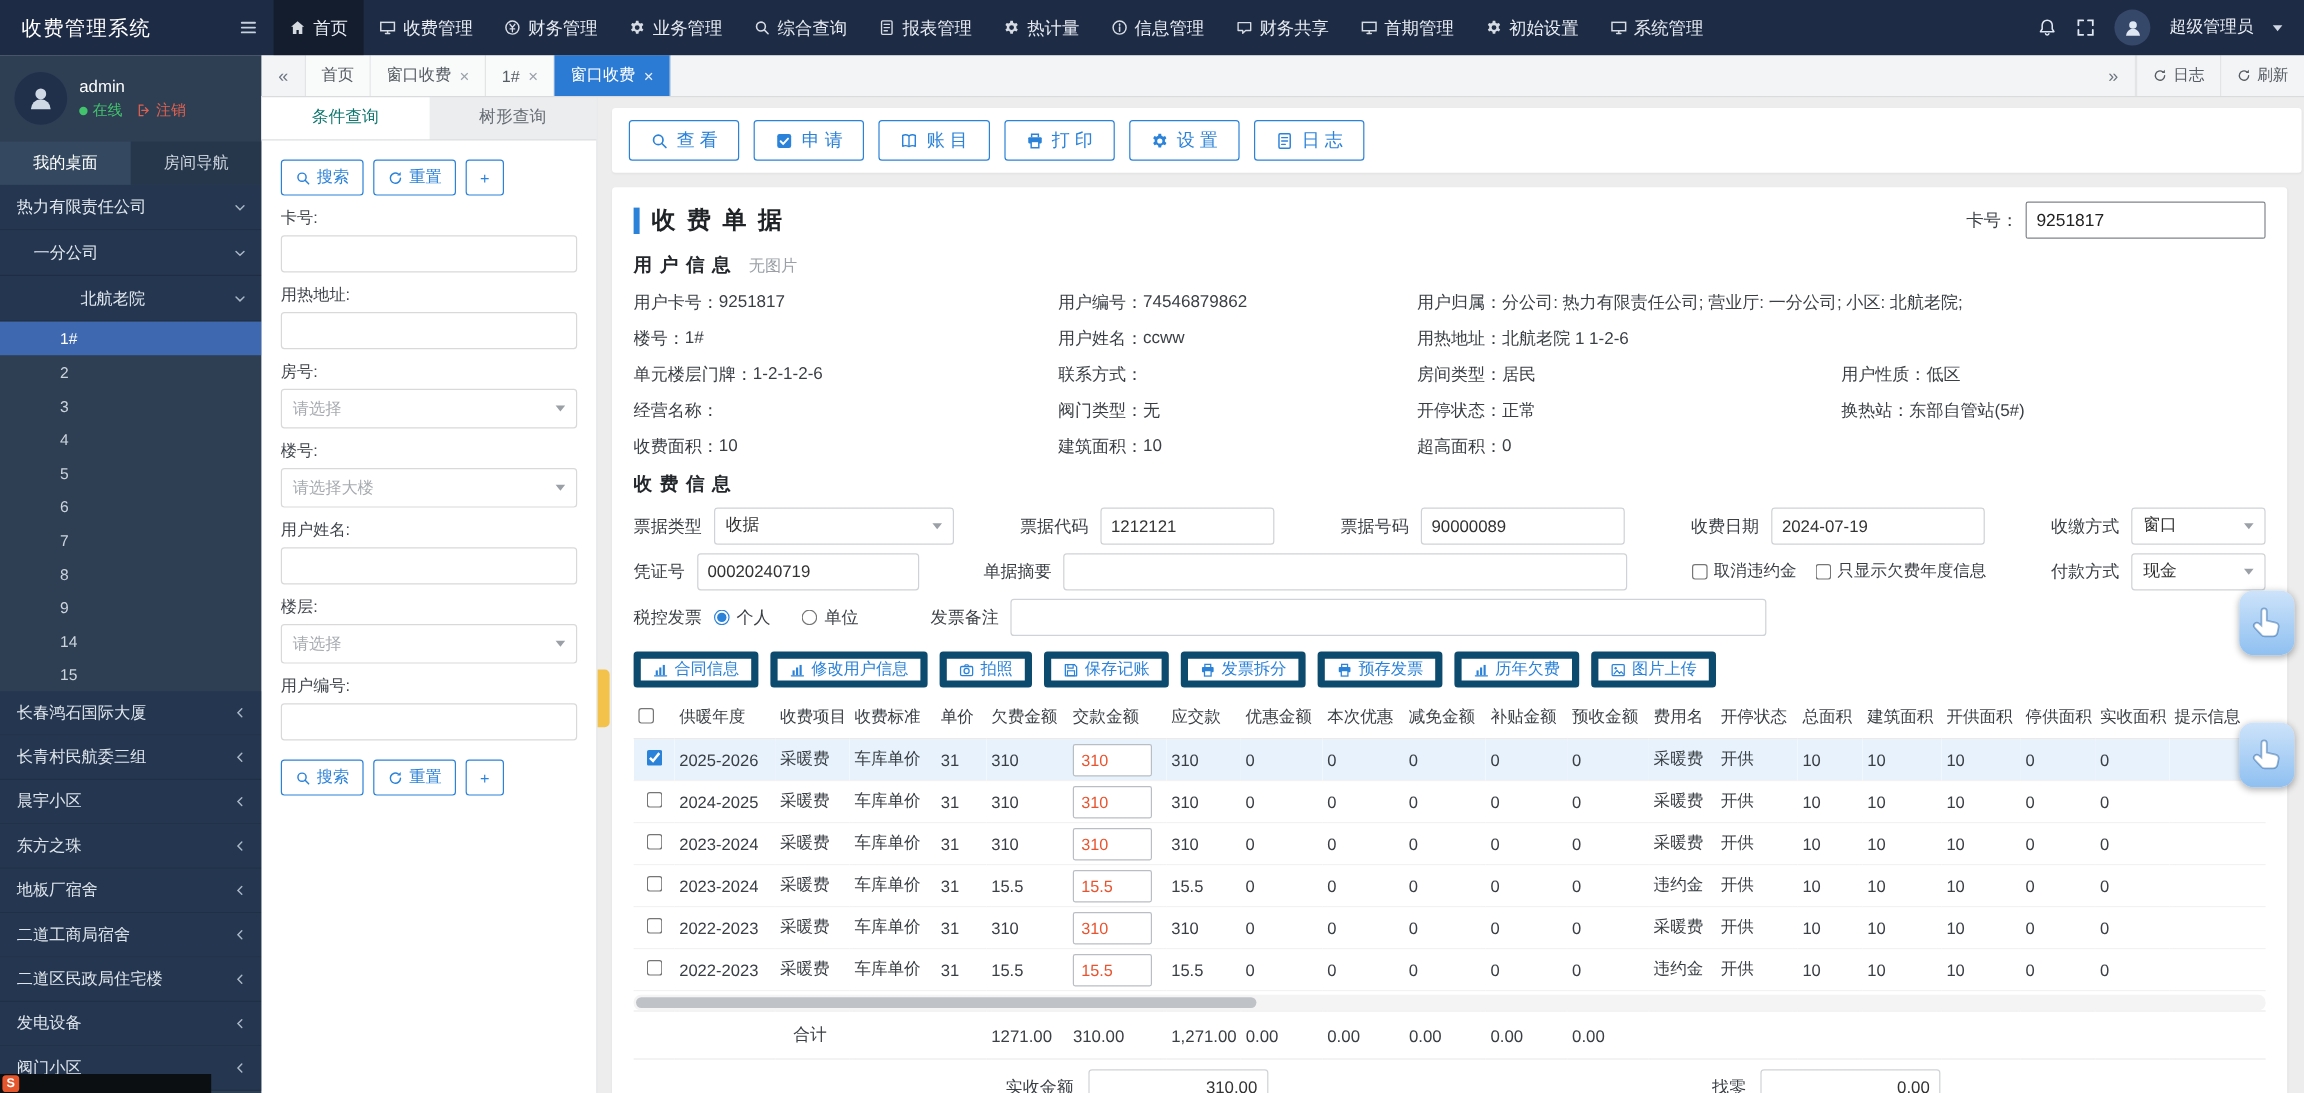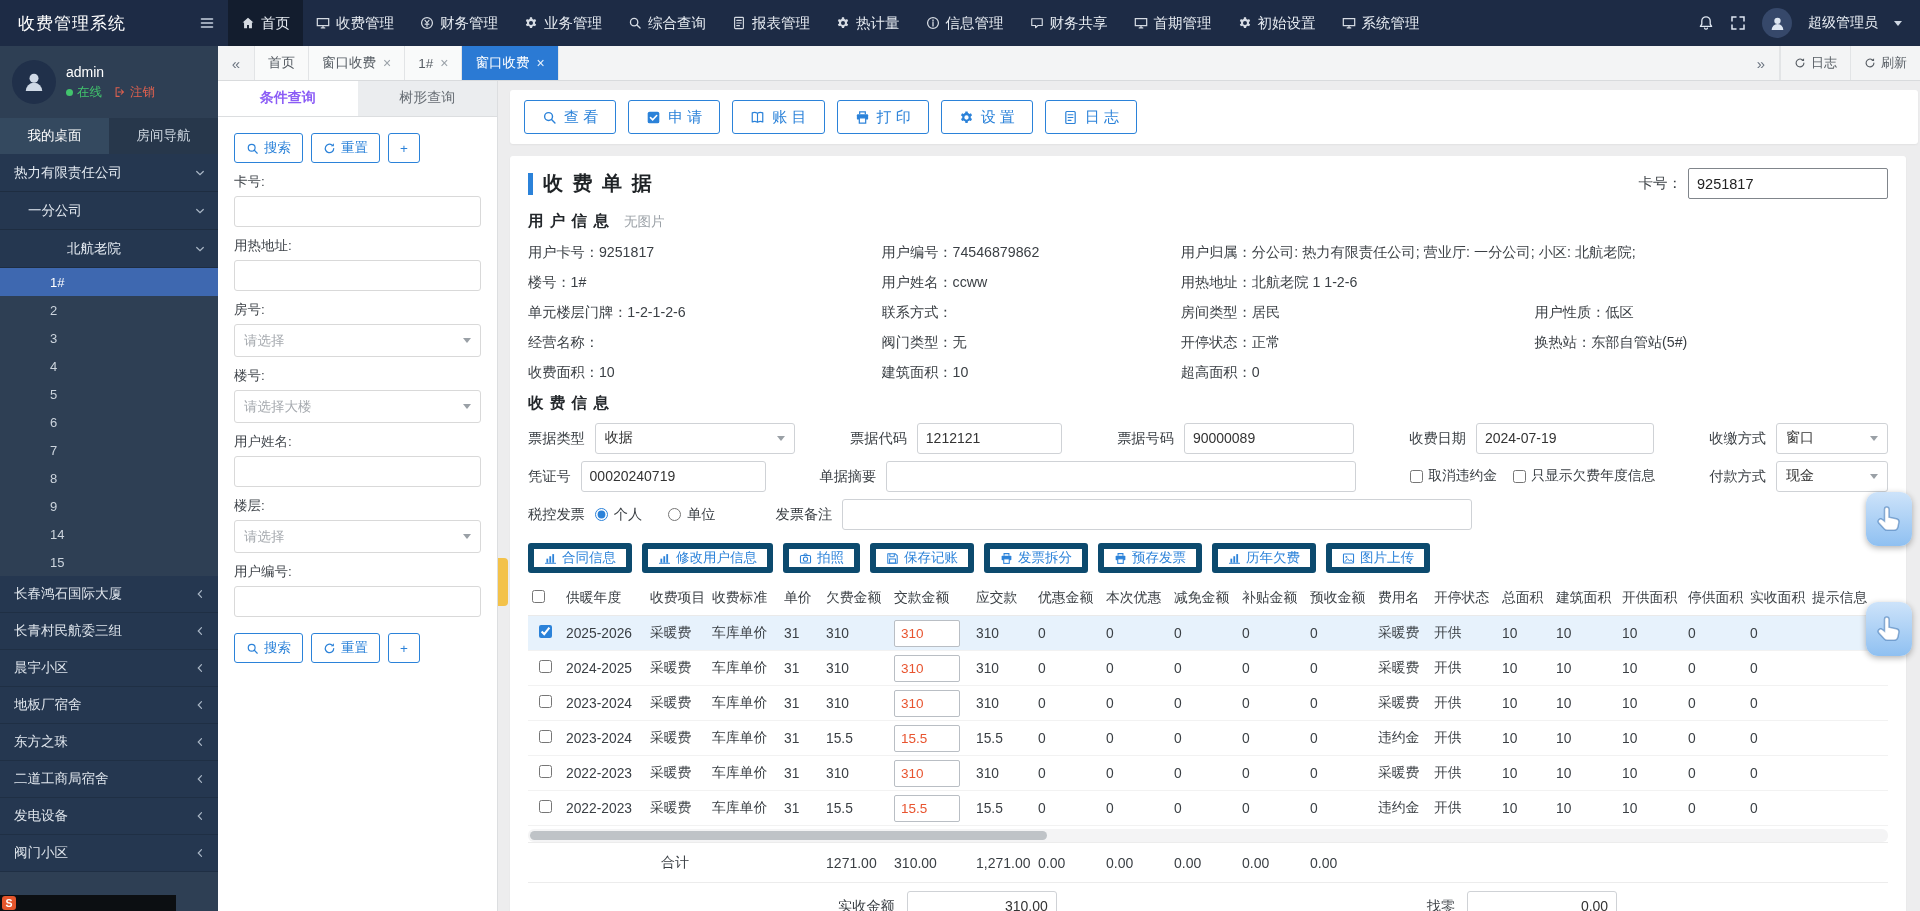--- a/index.html
+++ b/index.html
@@ -52,21 +52,21 @@
 .ts-tab.active{background:#2b7ad4;color:#fff}
 .ts-close{font-size:14px;color:#9aa1a8;line-height:1}
 .ts-tab.active .ts-close{color:#e8f1fb}
 .ts-right{margin-left:auto;display:flex}
 .ts-action{display:flex;align-items:center;gap:5px;padding:0 13px;border-left:1px solid #e2e4e6;color:#565c63;font-size:13px;cursor:pointer}
 .ts-action .ic{font-size:12px}
 
 .query{position:absolute;top:80px;left:218px;width:280px;bottom:0;background:#fff;border-right:1px solid #dcdee0;display:flex;flex-direction:column;box-sizing:border-box}
 .q-tabs{height:36px;display:flex;background:#ebedef;border-bottom:1px solid #dcdee0;flex:none}
 .q-tab{flex:1;display:flex;align-items:center;justify-content:center;font-size:14px;color:#676d74;cursor:pointer}
-.q-tab.active{background:#fff;color:#8b5cf6;font-weight:bold}
+.q-tab.active{background:#fff;color:#0f766e;font-weight:normal}
 .q-body{padding:12px 16px;overflow:hidden}
 .q-btnrow{display:flex;gap:8px;margin:4px 0}
 .q-btnrow.bottom{margin-top:16px}
 .btn-o{display:inline-flex;align-items:center;gap:5px;height:30px;padding:0 11px;background:#fff;border:1px solid #2b82d9;color:#2b82d9;border-radius:3px;font-size:13.5px;cursor:pointer;font-family:inherit}
 .btn-o .ic{font-size:13px}
 .qfield{margin-top:10px}
 .qlabel{display:block;font-size:13.5px;color:#41464c;margin-bottom:5px}
 .qinput{width:100%;box-sizing:border-box;height:31px;border:1px solid #d9d9d9;border-radius:3px;padding:0 8px;font-size:13.5px;font-family:inherit;color:#333}
 .qselect{height:31px;border:1px solid #d9d9d9;border-radius:3px;padding:0 9px;display:flex;align-items:center;justify-content:space-between;color:#a7abb0;font-size:13.5px;cursor:pointer;background:#fff}
 .caret{width:0;height:0;border-left:4.5px solid transparent;border-right:4.5px solid transparent;border-top:5.5px solid #9aa0a6}
@@ -418,46 +418,54 @@
       <div class="community">
         <span>晨宇小区</span>
         <span class="ic cm-ic">
           <svg viewBox="0 0 16 16">
             <path d="M10 3.6 5.7 8l4.3 4.4" fill="none" stroke="currentColor" stroke-width="1.6" stroke-linecap="round"></path>
           </svg>
         </span>
       </div>
 
       <div class="community">
+        <span>东方之珠</span>
+        <span class="ic cm-ic">
+          <svg viewBox="0 0 16 16">
+            <path d="M10 3.6 5.7 8l4.3 4.4" fill="none" stroke="currentColor" stroke-width="1.6" stroke-linecap="round"></path>
+          </svg>
+        </span>
+      </div>
+
+      <div class="community">
         <span>地板厂宿舍</span>
-        <span class="ic cm-ic">
-          <svg viewBox="0 0 16 16">
-            <path d="M10 3.6 5.7 8l4.3 4.4" fill="none" stroke="currentColor" stroke-width="1.6" stroke-linecap="round"></path>
-          </svg>
-        </span>
-      </div>
-
-      <div class="community">
-        <span>东方之珠</span>
         <span class="ic cm-ic">
           <svg viewBox="0 0 16 16">
             <path d="M10 3.6 5.7 8l4.3 4.4" fill="none" stroke="currentColor" stroke-width="1.6" stroke-linecap="round"></path>
           </svg>
         </span>
       </div>
 
       <div class="community">
         <span>二道工商局宿舍</span>
         <span class="ic cm-ic">
           <svg viewBox="0 0 16 16">
             <path d="M10 3.6 5.7 8l4.3 4.4" fill="none" stroke="currentColor" stroke-width="1.6" stroke-linecap="round"></path>
           </svg>
         </span>
       </div>
 
+      <div class="community">
+        <span>二道区民政局住宅楼</span>
+        <span class="ic cm-ic">
+          <svg viewBox="0 0 16 16">
+            <path d="M10 3.6 5.7 8l4.3 4.4" fill="none" stroke="currentColor" stroke-width="1.6" stroke-linecap="round"></path>
+          </svg>
+        </span>
+      </div>
 
       <div class="community">
         <span>发电设备</span>
         <span class="ic cm-ic">
           <svg viewBox="0 0 16 16">
             <path d="M10 3.6 5.7 8l4.3 4.4" fill="none" stroke="currentColor" stroke-width="1.6" stroke-linecap="round"></path>
           </svg>
         </span>
       </div>
 

